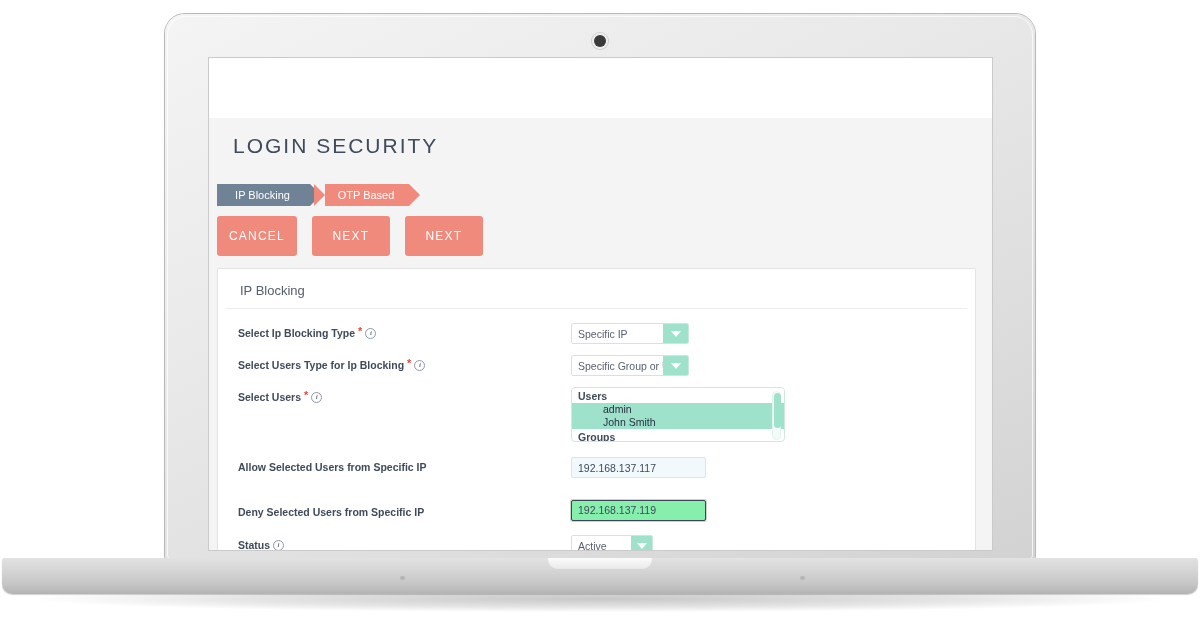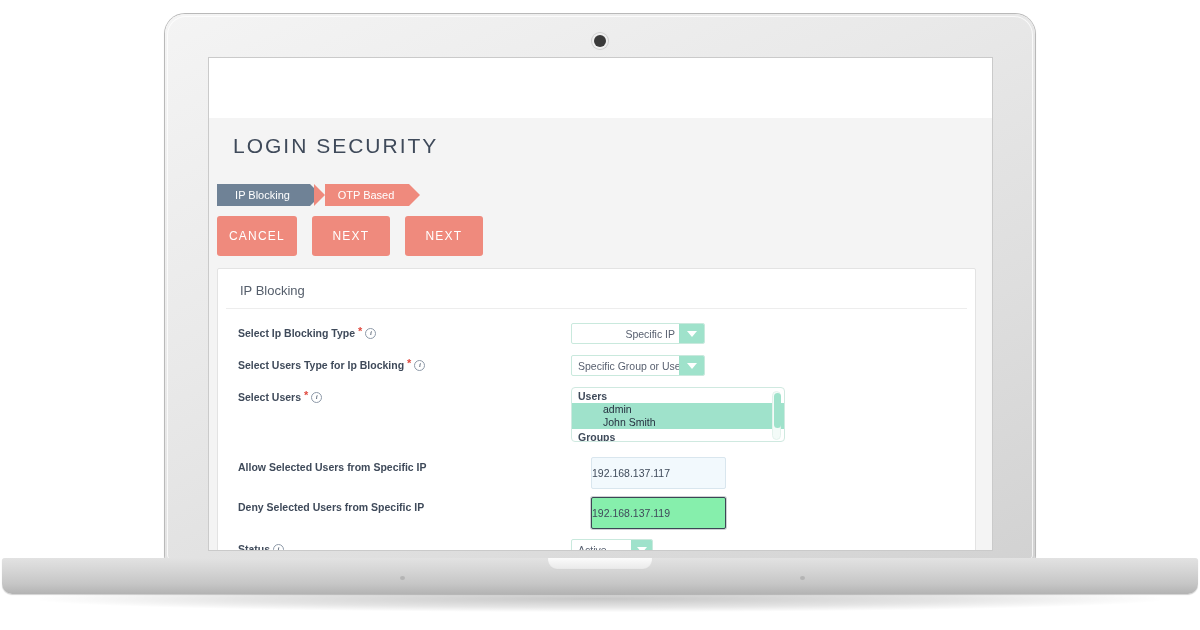--- a/index.html
+++ b/index.html
@@ -125,21 +125,21 @@
     font-family:"Liberation Serif",serif;
   }
   .ctl{flex:1;}
 
   
   .sel{
     position:relative;display:inline-flex;align-items:center;
     height:21px;border:1px solid #c9e9dd;background:#ffffff;border-radius:2px;
     box-sizing:border-box;overflow:hidden;
   }
-  .sel.wide{width:134px;text-align:right;}
+  .sel.wide{width:118px;}
   .sel.narrow{width:82px;gap:24px;}
   .sel-val{
     flex:1;padding:0 4px 0 6px;font-size:10.5px;color:#596170;
     white-space:nowrap;overflow:hidden;
   }
   .sel-arrow{
     width:25px;height:100%;background:#9fe2cb;
     display:flex;align-items:center;justify-content:center;flex:none;
   }
   .sel.narrow .sel-arrow{width:21px;background:#9fe2cb;}
@@ -162,23 +162,23 @@
     position:absolute;right:3px;top:3px;width:9px;height:49px;
     background:#f3fbf8;border:1px solid #e3f2ec;border-radius:5px;box-sizing:border-box;
   }
   .lb-thumb{
     position:absolute;left:1px;top:1px;width:7px;height:35px;
     background:#9fe2cb;border-radius:4px;
   }
 
   
   .tin{
-    width:135px;height:32px;box-sizing:border-box;
+    width:135px;height:21px;box-sizing:border-box;
     border:1px solid #d9e6ee;background:#f2f9fd;border-radius:2px;
-    font-size:10.5px;color:#3f4a5a;padding:0 0;font-family:inherit;margin-left:20px;
+    font-size:10.5px;color:#3f4a5a;padding:0 6px;font-family:inherit;
   }
   .tin.focused{
     border:1px solid #3c4654;background:#86efac;
     box-shadow:0 0 0 1px rgba(60,70,84,.25);
   }
 </style>
 </head>
 <body>
 
 <div id="laptop">
@@ -272,21 +272,21 @@
 
             <div class="row" style="margin-top:6px;justify-content:center;">
               <div class="lbl">
                 <span>Allow Selected Users from Specific IP</span>
               </div>
               <div class="ctl">
                 <input class="tin" type="text" value="192.168.137.117" style="">
               </div>
             </div>
 
-            <div class="row" style="margin-top:8px;">
+            <div class="row" style="margin-top:8px;align-items:center;">
               <div class="lbl">
                 <span>Deny Selected Users from Specific IP</span>
               </div>
               <div class="ctl">
                 <input class="tin focused" type="text" value="192.168.137.119" style="">
               </div>
             </div>
 
             <div class="row" style="margin-top:10px;">
               <div class="lbl">

